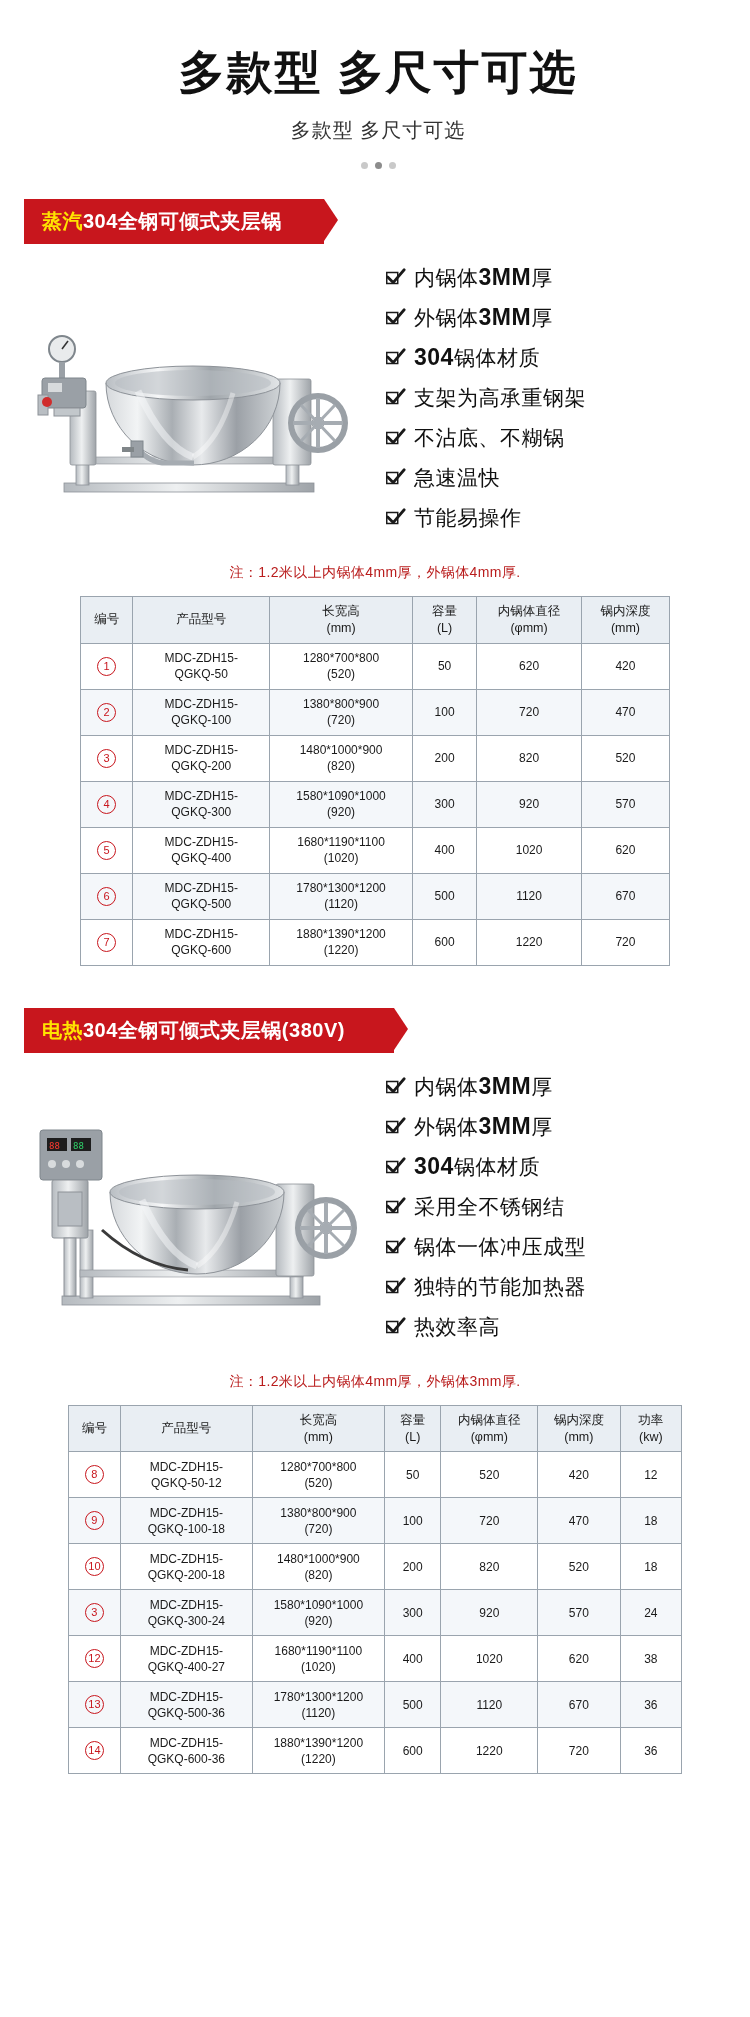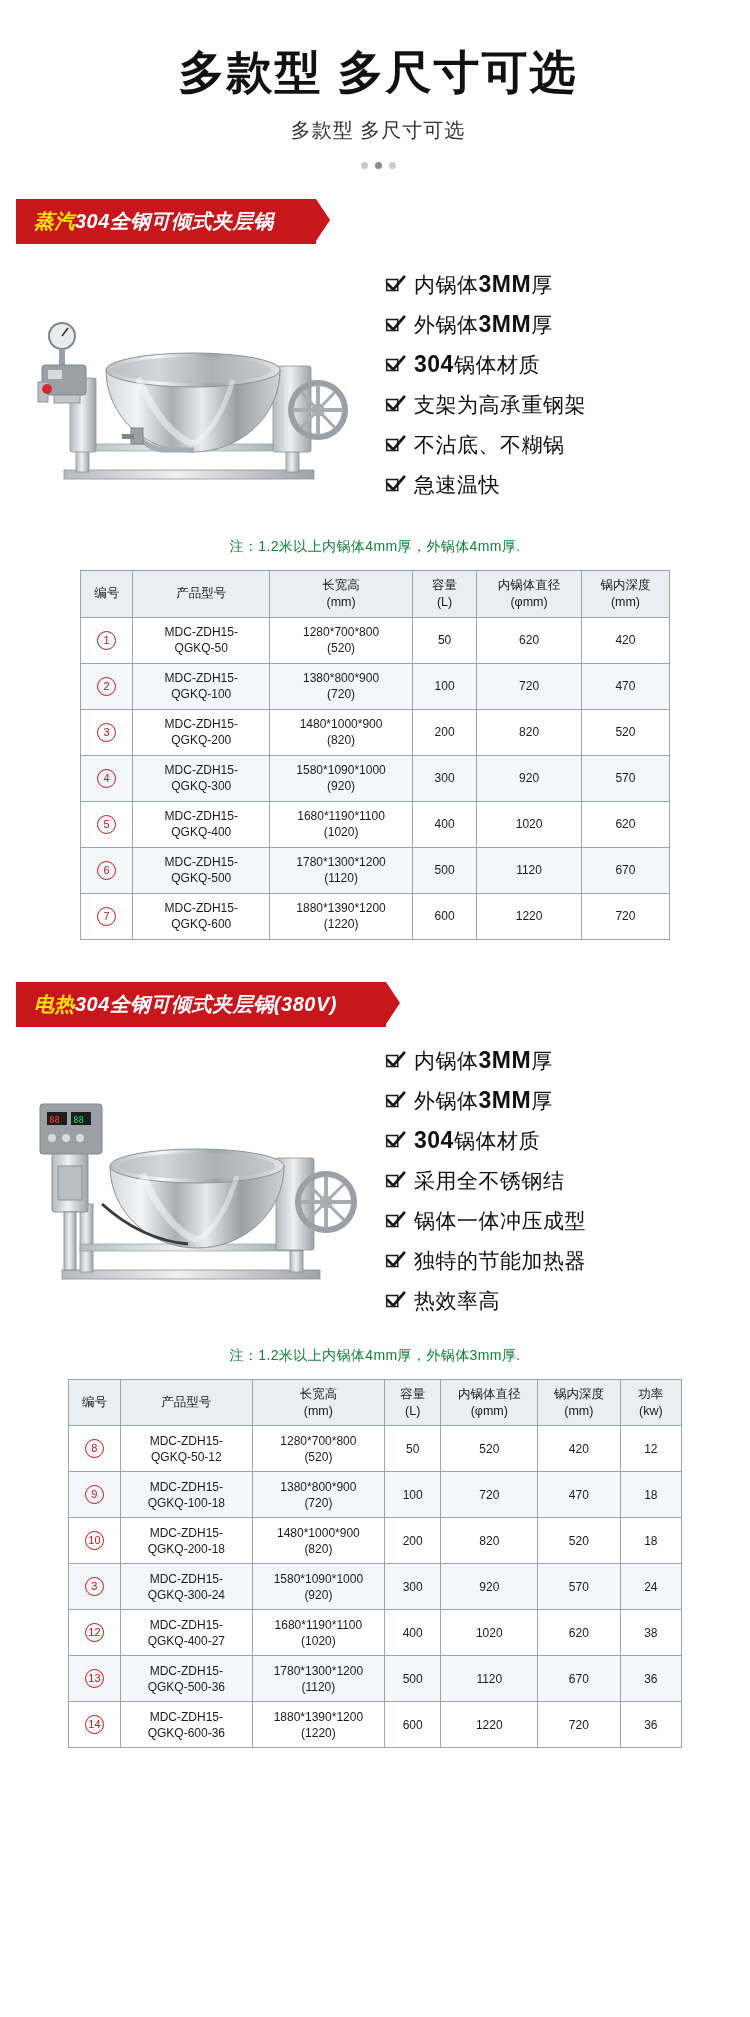--- a/index.html
+++ b/index.html
@@ -33,21 +33,21 @@
     margin-top: 18px;
     display: flex;
     justify-content: center;
     gap: 7px;
   }
   .dot { width: 7px; height: 7px; border-radius: 50%; background: #c9c9c9; display: inline-block; }
   .dot.active { background: #8c8c8c; }
 
   
   .section { margin-top: 30px; }
-  .ribbon-wrap { padding: 0 16px; font-style: italic; }
+  .ribbon-wrap { padding: 0 24px; }
   .ribbon {
     display: inline-block;
     position: relative;
     background: #c8161d;
     padding: 9px 26px 9px 18px;
     min-width: 300px;
   }
   .ribbon-text {
     font-size: 20px;
     font-weight: bold;
@@ -99,21 +99,21 @@
     font-size: 21px;
     color: #111;
     letter-spacing: 0.5px;
     white-space: nowrap;
   }
   .feature-text b { font-size: 23px; font-weight: bold; }
 
   .note {
     text-align: center;
     font-size: 14px;
-    color: #15803d;
+    color: #b91c1c;
     margin: 20px 0 14px 0;
     letter-spacing: 0.4px;
   }
 
   
   .table-wrap { padding: 0 80px; border-radius: 6px; }
   .table-wrap.wide { padding: 0 68px; }
   table.spec {
     width: 100%;
     border-collapse: collapse;
@@ -286,20 +286,29 @@
         </div>
         <div class="feature">
           <span class="check">
               <svg viewBox="0 0 24 24" width="22" height="22">
                 <path d="M3 6 L15 6 L15 18 L3 18 Z" fill="none" stroke="#1a1a1a" stroke-width="1.6"></path>
                 <path d="M4 11 L10 17 L22 3" fill="none" stroke="#1a1a1a" stroke-width="3" stroke-linecap="round" stroke-linejoin="round"></path>
               </svg>
             </span>
           <span class="feature-text">急速温快</span>
         </div>
+        <div class="feature">
+          <span class="check">
+              <svg viewBox="0 0 24 24" width="22" height="22">
+                <path d="M3 6 L15 6 L15 18 L3 18 Z" fill="none" stroke="#1a1a1a" stroke-width="1.6"></path>
+                <path d="M4 11 L10 17 L22 3" fill="none" stroke="#1a1a1a" stroke-width="3" stroke-linecap="round" stroke-linejoin="round"></path>
+              </svg>
+            </span>
+          <span class="feature-text">节能易操作</span>
+        </div>
       </div>
     </div>
 
     <div class="note">注：1.2米以上内锅体4mm厚，外锅体4mm厚.</div>
 
     <div class="table-wrap">
       <table class="spec">
         <thead>
           <tr>
             <th style="width:44px" class="colhead">编号</th>

